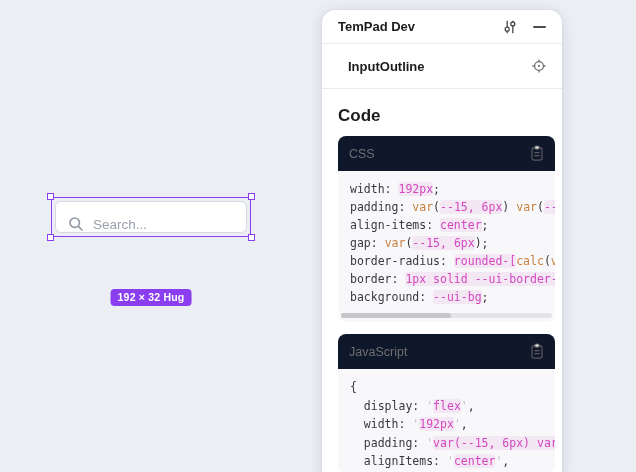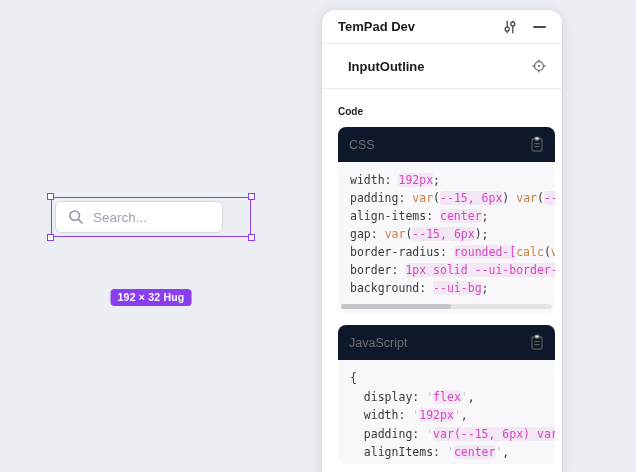--- a/index.html
+++ b/index.html
@@ -5,23 +5,23 @@
   * { margin:0; padding:0; box-sizing:border-box; }
   html,body { width:636px; height:472px; overflow:hidden; }
   body {
     font-family:"Liberation Sans", sans-serif;
     background:#ebeef3;
     position:relative;
   }
 
   
   .search-component{
-    position:absolute; left:55px; top:201px; width:168px; height:32px;
+    position:absolute; left:55px; top:201px; width:192px; height:32px;
     background:#ffffff; border:1px solid #d6d8dd; border-radius:6px;
-    display:flex; align-items:center; padding-left:12px; gap:9px;
+    display:flex; align-items:flex-end; padding-left:12px; gap:9px;
   }
   .search-placeholder{ font-size:13.5px; color:#99a1ac; }
   .selection-rect{
     position:absolute; left:51px; top:197px; width:200px; height:40px;
     border:1.5px solid #8b3df0; pointer-events:none;
   }
   .handle{
     position:absolute; width:7px; height:7px; background:#ffffff;
     border:1.5px solid #8b3df0;
   }
@@ -48,21 +48,21 @@
   .header-actions{ display:flex; align-items:center; gap:15px; }
   .icon-btn{ background:none; border:none; padding:0; display:flex; align-items:center; cursor:pointer; }
   .minus-glyph{ width:13px; height:2px; background:#4c4c50; border-radius:1px; }
 
   .component-row{
     height:45px; flex:0 0 45px; padding:0 16px; display:flex;
     align-items:center; justify-content:space-between; border-bottom:1px solid #eaeaec;
   }
   .component-name{ font-size:13px; font-weight:700; color:#1c1c1e;margin-left:10px; }
 
-  .section-label{ font-size:10px; font-weight:700; color:#1c1c1e; margin:17px 16px 10px; }
+  .section-label{ font-size:17px; font-weight:700; color:#1c1c1e; margin:17px 16px 10px; }
 
   .code-block{
     margin:0 7px 12px 16px; border-radius:8px; overflow:hidden; background:#f8f8fa;
   }
   .code-block-header{
     height:35px; background:#0f172a; padding:0 11px; display:flex;
     align-items:center; justify-content:space-between;
   }
   .code-block-label{ font-size:12.5px; color:#6e6e73; }
   .code-area{

